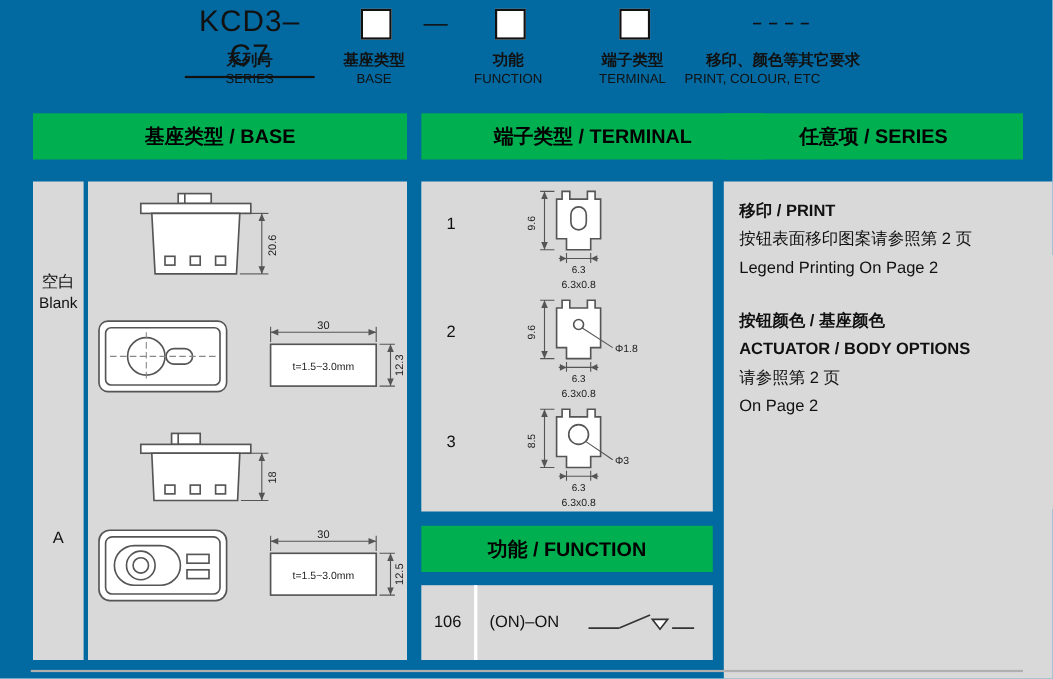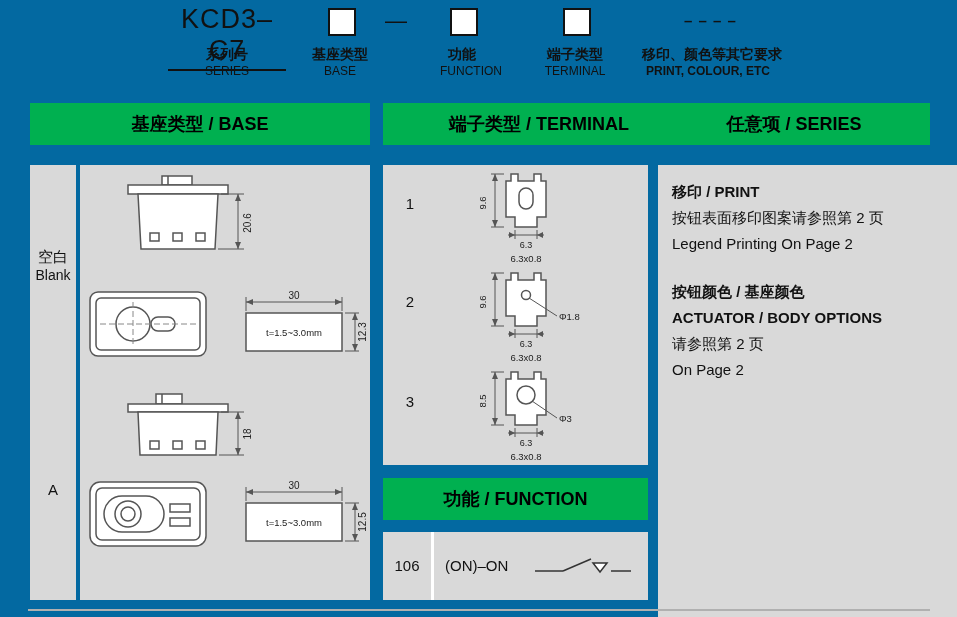--- a/index.html
+++ b/index.html
@@ -36,29 +36,29 @@
   <div class="abs lbl-en" style="left:168px;top:64px;width:118px;">SERIES</div>
 
   <div class="abs code-box" style="left:328px;top:8px;"></div>
   <div class="abs lbl-cn" style="left:300px;top:46px;width:80px;">基座类型</div>
   <div class="abs lbl-en" style="left:300px;top:64px;width:80px;">BASE</div>
 
   <div class="abs dash-sep" style="left:378px;top:8px;width:36px;">—</div>
 
   <div class="abs code-box" style="left:450px;top:8px;"></div>
   <div class="abs lbl-cn" style="left:422px;top:46px;width:80px;">功能</div>
-  <div class="abs lbl-en" style="left:422px;top:64px;width:80px;text-align:right;">FUNCTION</div>
+  <div class="abs lbl-en" style="left:422px;top:64px;width:80px;">FUNCTION</div>
 
   <div class="abs code-box" style="left:563px;top:8px;"></div>
   <div class="abs lbl-cn" style="left:535px;top:46px;width:80px;">端子类型</div>
   <div class="abs lbl-en" style="left:535px;top:64px;width:80px;">TERMINAL</div>
 
   <div class="abs dashes" style="left:648px;top:12px;width:125px;">– – – –</div>
   <div class="abs lbl-cn" style="left:628px;top:46px;width:168px;">移印、颜色等其它要求</div>
-  <div class="abs lbl-en" style="left:624px;top:64px;width:168px;font-weight:bold;">PRINT, COLOUR, ETC</div>
+  <div class="abs lbl-en" style="left:600px;top:64px;width:168px;">PRINT, COLOUR, ETC</div>
 
   <div class="abs green-bar" style="left:30px;top:103px;width:340px;">基座类型 / BASE</div>
   <div class="abs green-bar" style="left:383px;top:103px;width:312px;">端子类型 / TERMINAL</div>
   <div class="abs green-bar" style="left:658px;top:103px;width:272px;">任意项 / SERIES</div>
 
   <div class="abs panel" style="left:30px;top:165px;width:46px;height:435px;">
     <div class="row-label" style="top:82px;">
       <div>空白</div>
       <div style="font-size:14px;">Blank</div>
     </div>

